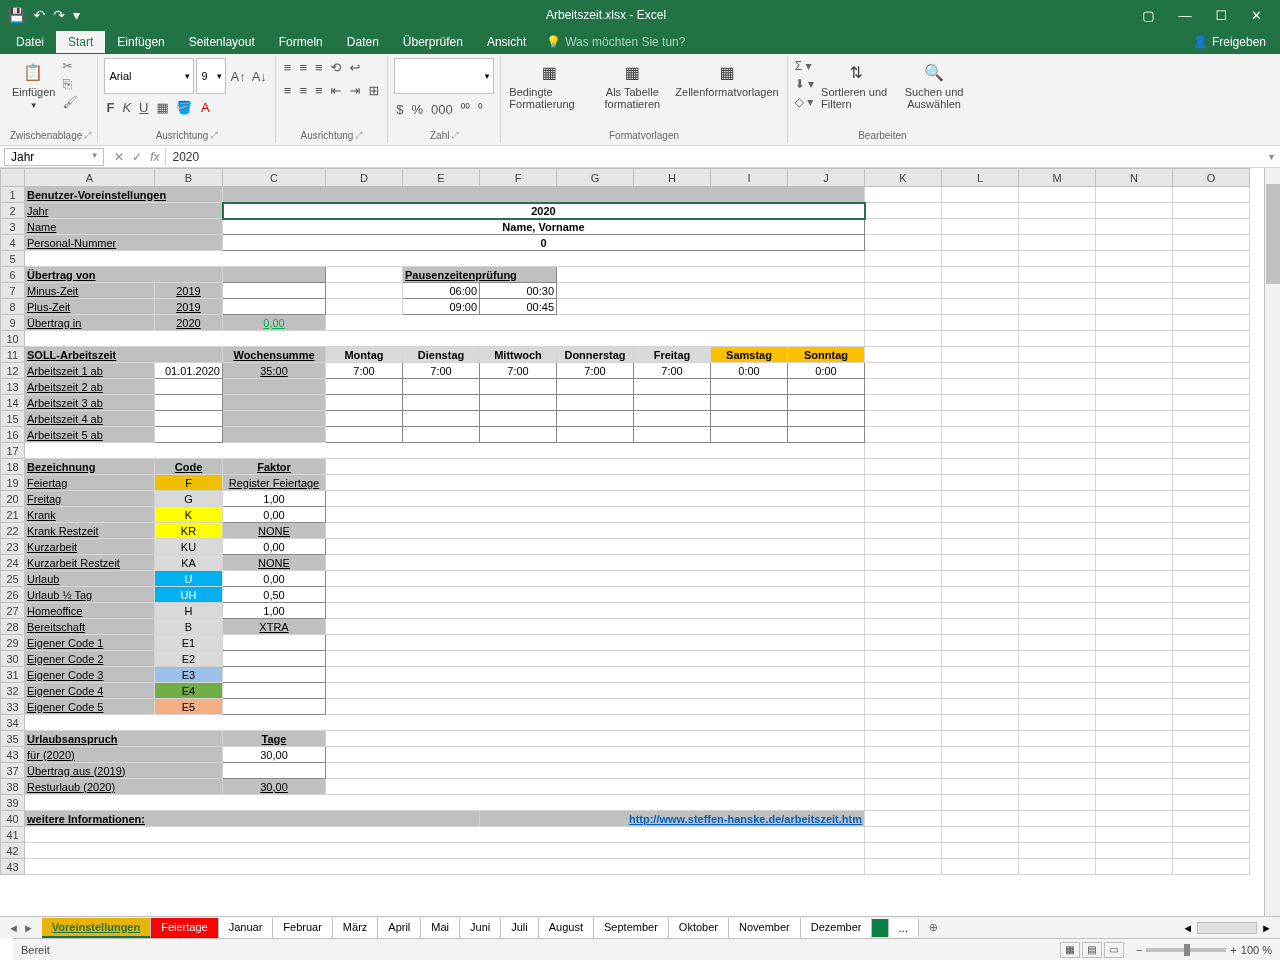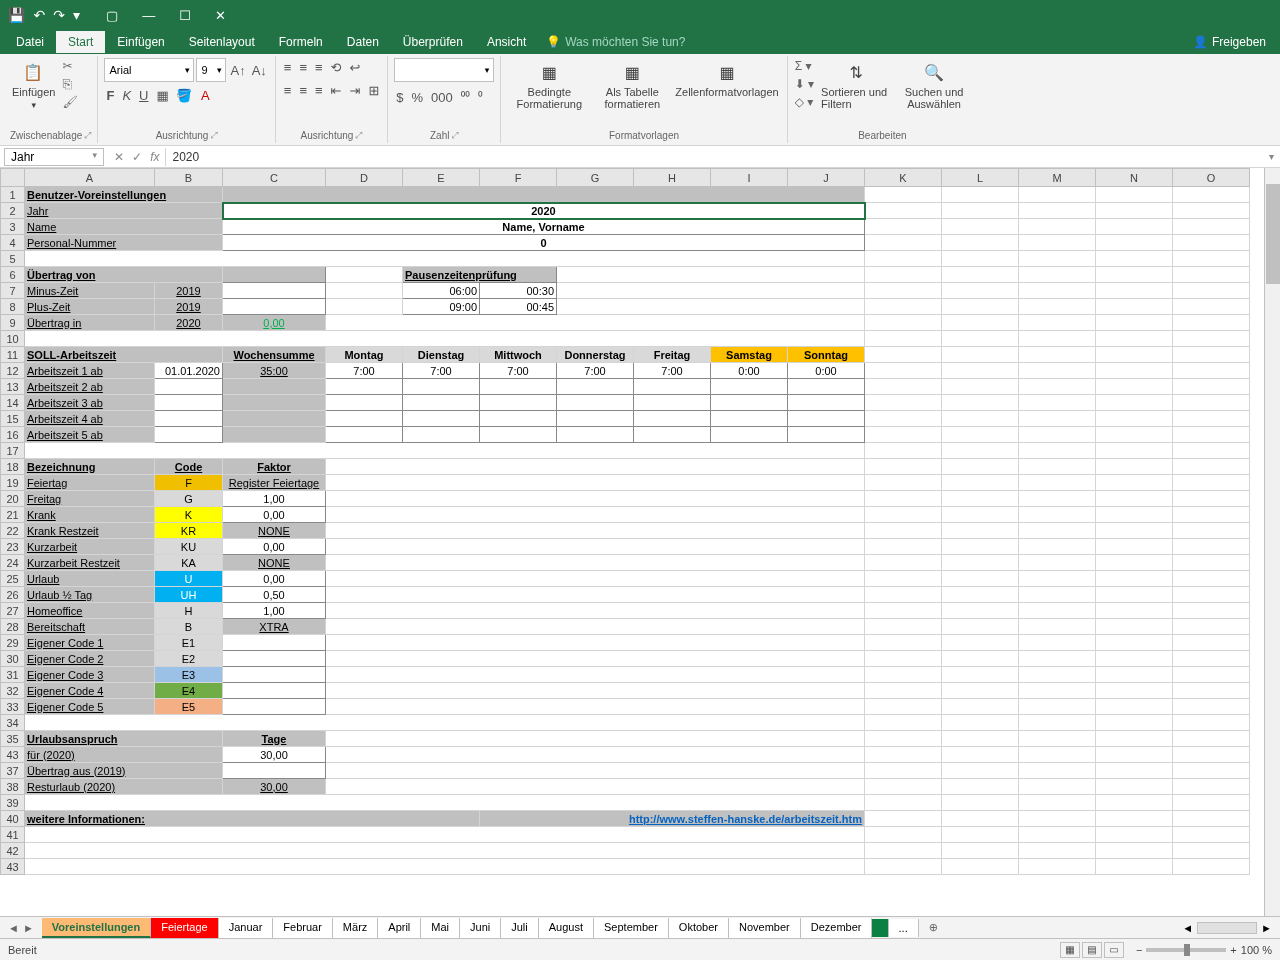--- a/index.html
+++ b/index.html
@@ -18,21 +18,21 @@
 .ribbon { background: #f3f3f3; height: 92px; border-bottom: 1px solid #d4d4d4; display: flex; padding: 2px 4px; }
 .grp { border-right: 1px solid #d4d4d4; padding: 2px 6px; display: flex; flex-direction: column; justify-content: space-between; }
 .grp-body { display: flex; gap: 4px; align-items: flex-start; flex: 1; }
 .grp-label { font-size: 10px; color: #666; text-align: center; padding-top: 2px; display: flex; justify-content: center; align-items: center; gap: 2px; }
 .grp-label .launcher { font-size: 9px; color: #888; }
 .big-btn { display: flex; flex-direction: column; align-items: center; font-size: 11px; color: #444; gap: 2px; padding: 2px; }
 .icon-box { width: 24px; height: 24px; display: flex; align-items: center; justify-content: center; font-size: 16px; }
 .mini-btns { display: flex; flex-direction: column; gap: 2px; }
 .mini-btns span { font-size: 12px; color: #666; padding: 1px; }
 .font-row { display: flex; gap: 2px; align-items: center; }
-.font-sel { border: 1px solid #c0c0c0; background: #fff; font-size: 11px; padding: 11px 4px; height: 20px; display: flex; align-items: center; justify-content: space-between; }
+.font-sel { border: 1px solid #c0c0c0; background: #fff; font-size: 11px; padding: 17px 4px; height: 20px; display: flex; align-items: center; justify-content: space-between; }
 .font-name { width: 90px; }
 .font-size { width: 30px; }
 .btn-row { display: flex; gap: 4px; align-items: center; }
 .ico { font-size: 13px; color: #555; padding: 2px; }
 .namebox-row { display: flex; height: 22px; border-bottom: 1px solid #d4d4d4; background: #fff; align-items: center; }
 .namebox { width: 100px; border: 1px solid #c0c0c0; font-size: 12px; padding: 1px 6px; display: flex; justify-content: space-between; margin: 0 4px; }
 .fx-area { display: flex; align-items: center; gap: 8px; padding: 0 6px; font-size: 12px; color: #888; }
 .formula-bar { flex: 1; border-left: 1px solid #d4d4d4; padding: 2px 6px; font-size: 12px; color: #333; }
 .sheet { position: relative; background: #fff; height: 746px; overflow: hidden; }
 table.grid { border-collapse: collapse; font-size: 11px; font-family: Arial; }
@@ -52,45 +52,46 @@
 .blu { background: #00b0f0 !important; color: #fff; }
 .lblu { background: #9bc2e6 !important; }
 .grn { background: #70ad47 !important; }
 .lorg { background: #f4b084 !important; }
 .green-txt { color: #00b050; }
 .link { color: #0563c1; text-decoration: underline; }
 .selcell { border: 2px solid #217346 !important; }
 .sheettabs { position: absolute; bottom: 22px; left: 0; right: 0; height: 22px; background: #f3f3f3; border-top: 1px solid #c0c0c0; display: flex; align-items: center; font-size: 11px; }
 .navbtns { display: flex; gap: 4px; padding: 0 8px; color: #666; }
 .stab { padding: 3px 10px; border-right: 1px solid #c0c0c0; background: #fff; cursor: pointer; }
-.stab.active { background: #fdba74; color: #217346; font-weight: bold; border-bottom: 2px solid #217346; }
+.stab.active { background: #eab308; color: #217346; font-weight: bold; border-bottom: 2px solid #217346; text-decoration: underline; }
 .stab.red { background: #ff0000; color: #fff; }
 .stab.grn-e{ background:#0a8043; color:#fff; padding:3px 6px;}
 .scroll-h { margin-left: auto; display: flex; align-items: center; gap: 4px; padding: 0 8px; }
 .scroll-h .track { width: 60px; height: 12px; background: #e0e0e0; border: 1px solid #c0c0c0; }
-.statusbar { position: absolute; bottom: 0; left: 0; right: 0; height: 22px; background: #f3f3f3; border-top: 1px solid #c0c0c0; display: flex; align-items: center; font-size: 11px; color: #444; padding: 0 8px; }
+.statusbar { position: absolute; bottom: 0; left: 13px; right: 0; height: 22px; background: #f3f3f3; border-top: 1px solid #c0c0c0; display: flex; align-items: center; font-size: 11px; color: #444; padding: 0 8px; }
 .statusbar .spacer { flex: 1; }
 .viewbtns { display: flex; gap: 2px; }
 .viewbtns span { border: 1px solid #c0c0c0; width: 20px; height: 16px; display: flex; align-items: center; justify-content: center; font-size: 10px; }
 .zoom { display: flex; align-items: center; gap: 4px; margin-left: 12px; }
 .zoom .slider { width: 80px; height: 4px; background: #c0c0c0; position: relative; }
 .zoom .slider .thumb { position: absolute; left: 38px; top: -4px; width: 6px; height: 12px; background: #888; }
 .vscroll { position: absolute; right: 0; top: 168px; bottom: 44px; width: 16px; background: #f0f0f0; border-left: 1px solid #c0c0c0; }
 .vscroll .thumb { width: 14px; height: 100px; background: #c0c0c0; margin: 16px auto; }
 </style>
 </head>
 <body>
 
 <div class="titlebar">
   <div class="qat">
     <span>💾</span>
     <span>↶</span>
     <span>↷</span>
     <span>▾</span>
   </div>
+  <div class="title-center">Arbeitszeit.xlsx - Excel</div>
   <div class="win-ctrls">
     <span>▢</span>
     <span>—</span>
     <span>☐</span>
     <span>✕</span>
   </div>
 </div>
 
 <div class="menubar">
   <div class="tab">Datei</div>
@@ -197,21 +198,21 @@
     </div>
     <div class="grp-label">
         <span>Zahl</span>
         <span class="launcher">⤢</span>
       </div>
   </div>
   <div class="grp">
     <div class="grp-body">
       <div class="big-btn">
           <div class="icon-box">▦</div>
-          <span style="max-width:80px;text-align:center">Bedingte Formatierung</span>
+          <span style="max-width:80px;">Bedingte Formatierung</span>
         </div>
       <div class="big-btn">
           <div class="icon-box">▦</div>
           <span style="max-width:70px;text-align:center">Als Tabelle formatieren</span>
         </div>
       <div class="big-btn">
           <div class="icon-box">▦</div>
           <span style="max-width:110px;text-align:center">Zellenformatvorlagen</span>
         </div>
     </div>

